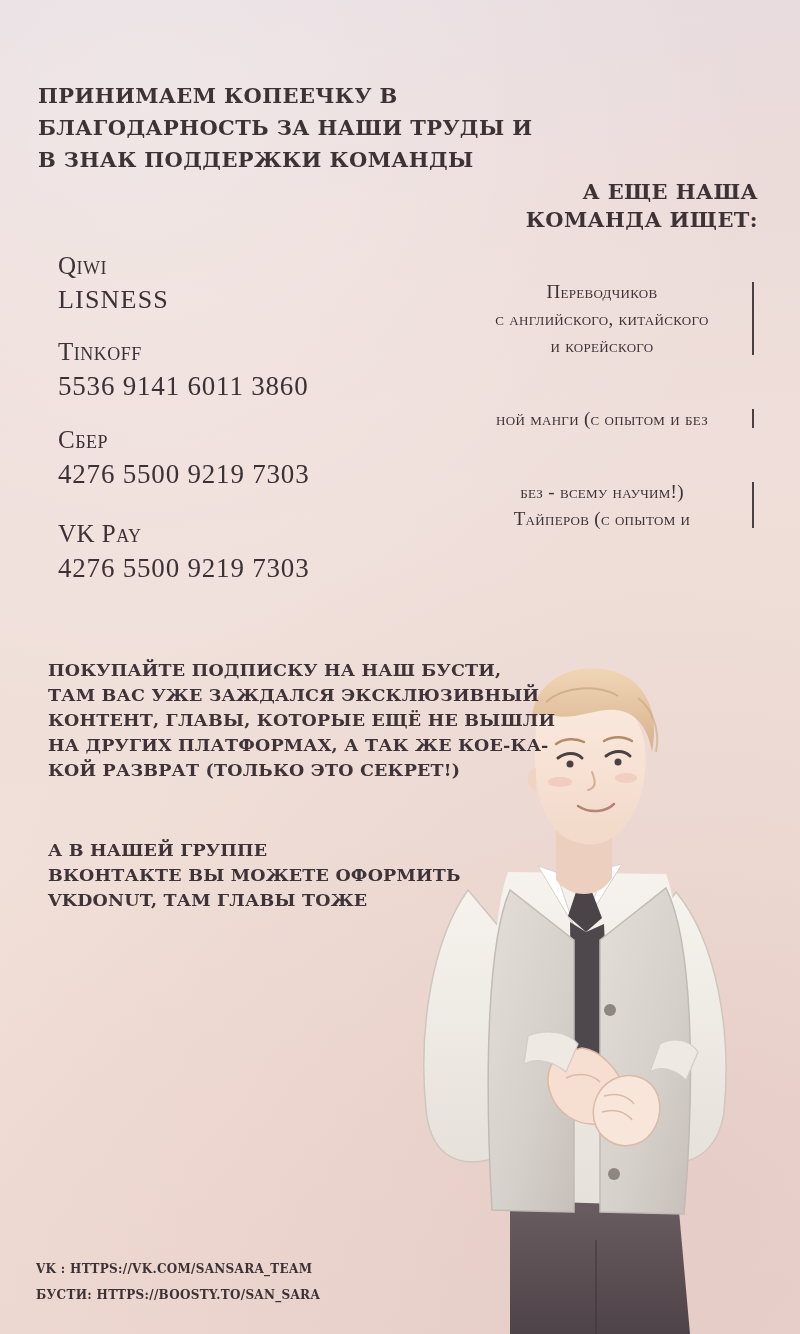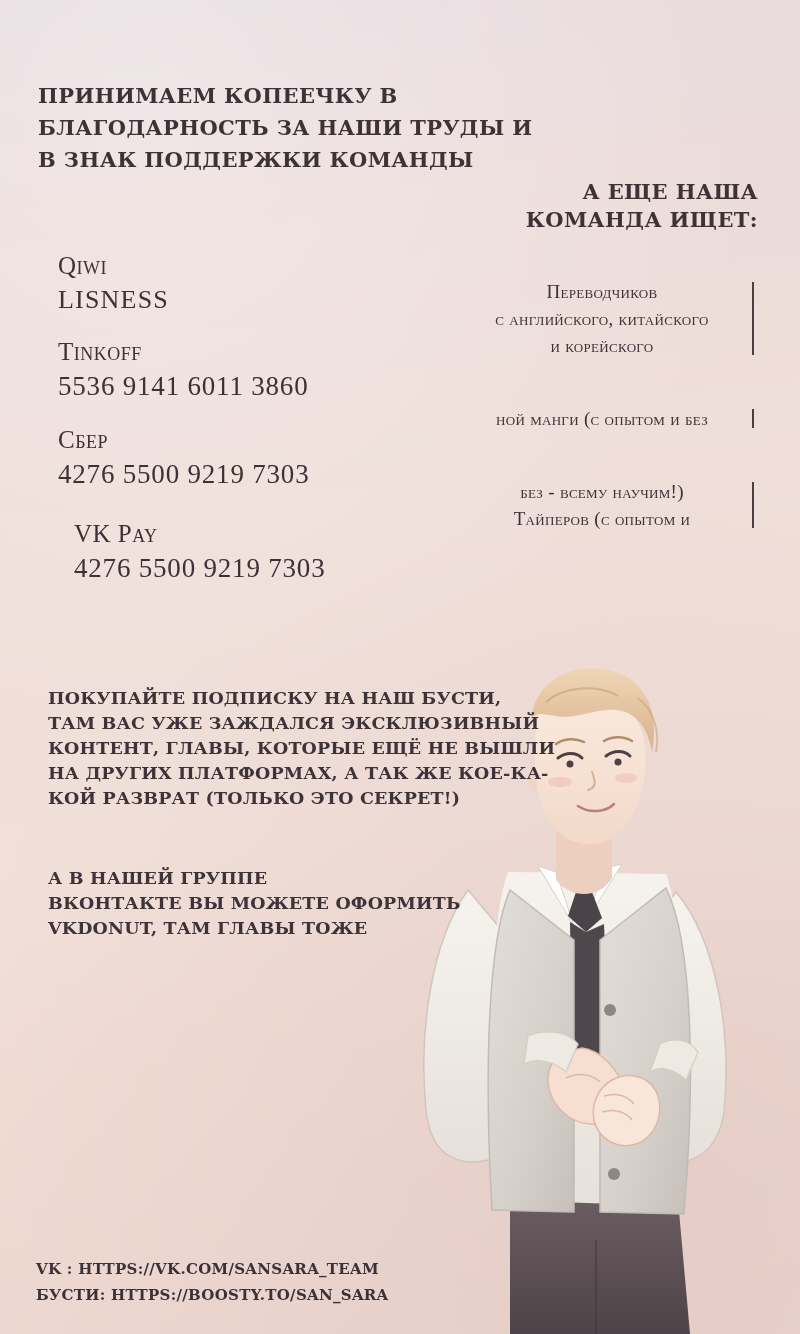--- a/index.html
+++ b/index.html
@@ -78,21 +78,21 @@
     font-variant: small-caps;
     text-transform: capitalize;
   }
   .pay-value {
     font-family: "Liberation Serif", serif;
     font-size: 27px;
     line-height: 36px;
     letter-spacing: 0.8px;
   }
   .pay-item.qiwi .pay-value { font-size: 26px; letter-spacing: 1.2px; }
-  .pay-item.vk  { margin-top: 26px; margin-left: 16px; }
+  .pay-item.vk  { margin-top: 26px; }
   .pay-item.tinkoff { margin-top: 16px; }
   .pay-item.sber { margin-top: 20px; }
 
   
   .vacancies {
     position: absolute;
     right: 46px;
     top: 278px;
     width: 290px;
     text-align: center;
@@ -122,34 +122,33 @@
     position: absolute;
     left: 48px;
     font-family: "DejaVu Serif", serif;
     font-weight: bold;
     font-size: 17.5px;
     line-height: 25px;
     letter-spacing: 0.2px;
     color: #3d3338;
     text-transform: uppercase;
     width: 430px;
-    margin-top: 28px;
   }
   .para.boosty { top: 658px; }
   .para.vk     { top: 838px; }
   .para div { white-space: nowrap; }
 
   
   .footer {
     position: absolute;
     left: 36px;
     bottom: 26px;
     font-family: "DejaVu Serif", serif;
     font-weight: bold;
-    font-size: 15px;
+    font-size: 12px;
     line-height: 26px;
     letter-spacing: 0.3px;
     color: #3b3136;
     text-transform: uppercase;
   }
 
   
   .character {
     position: absolute;
     left: 360px;

